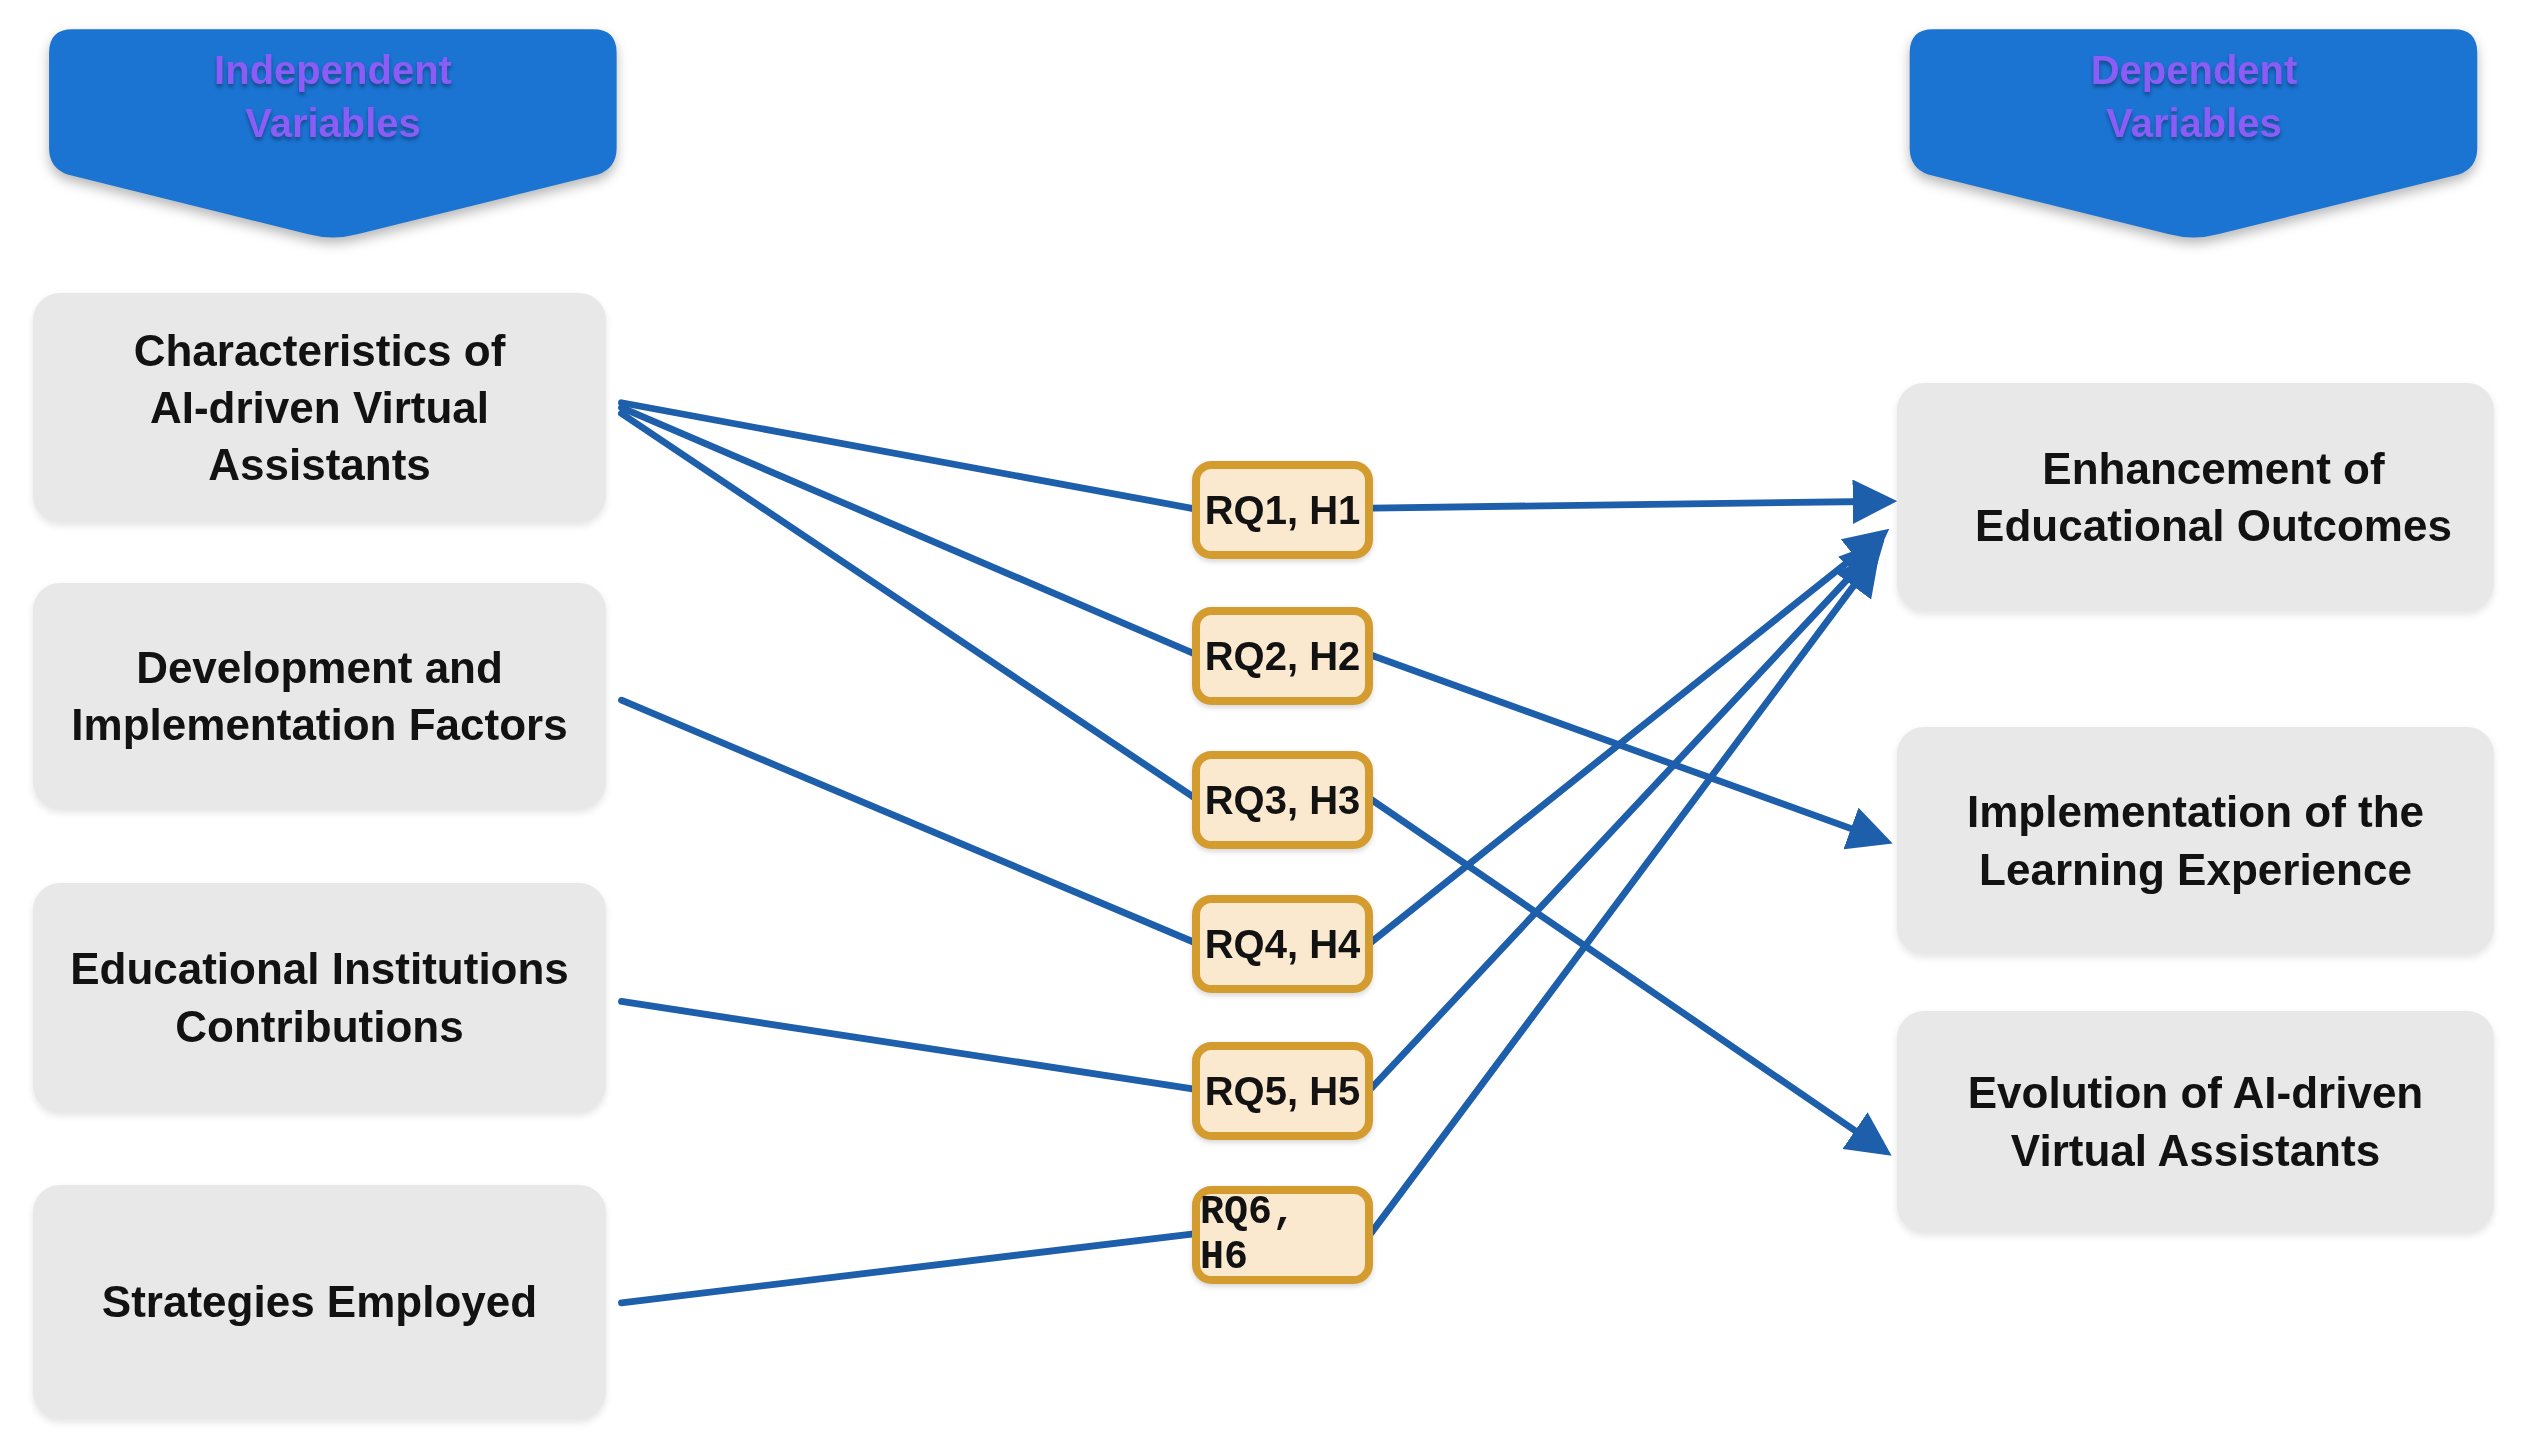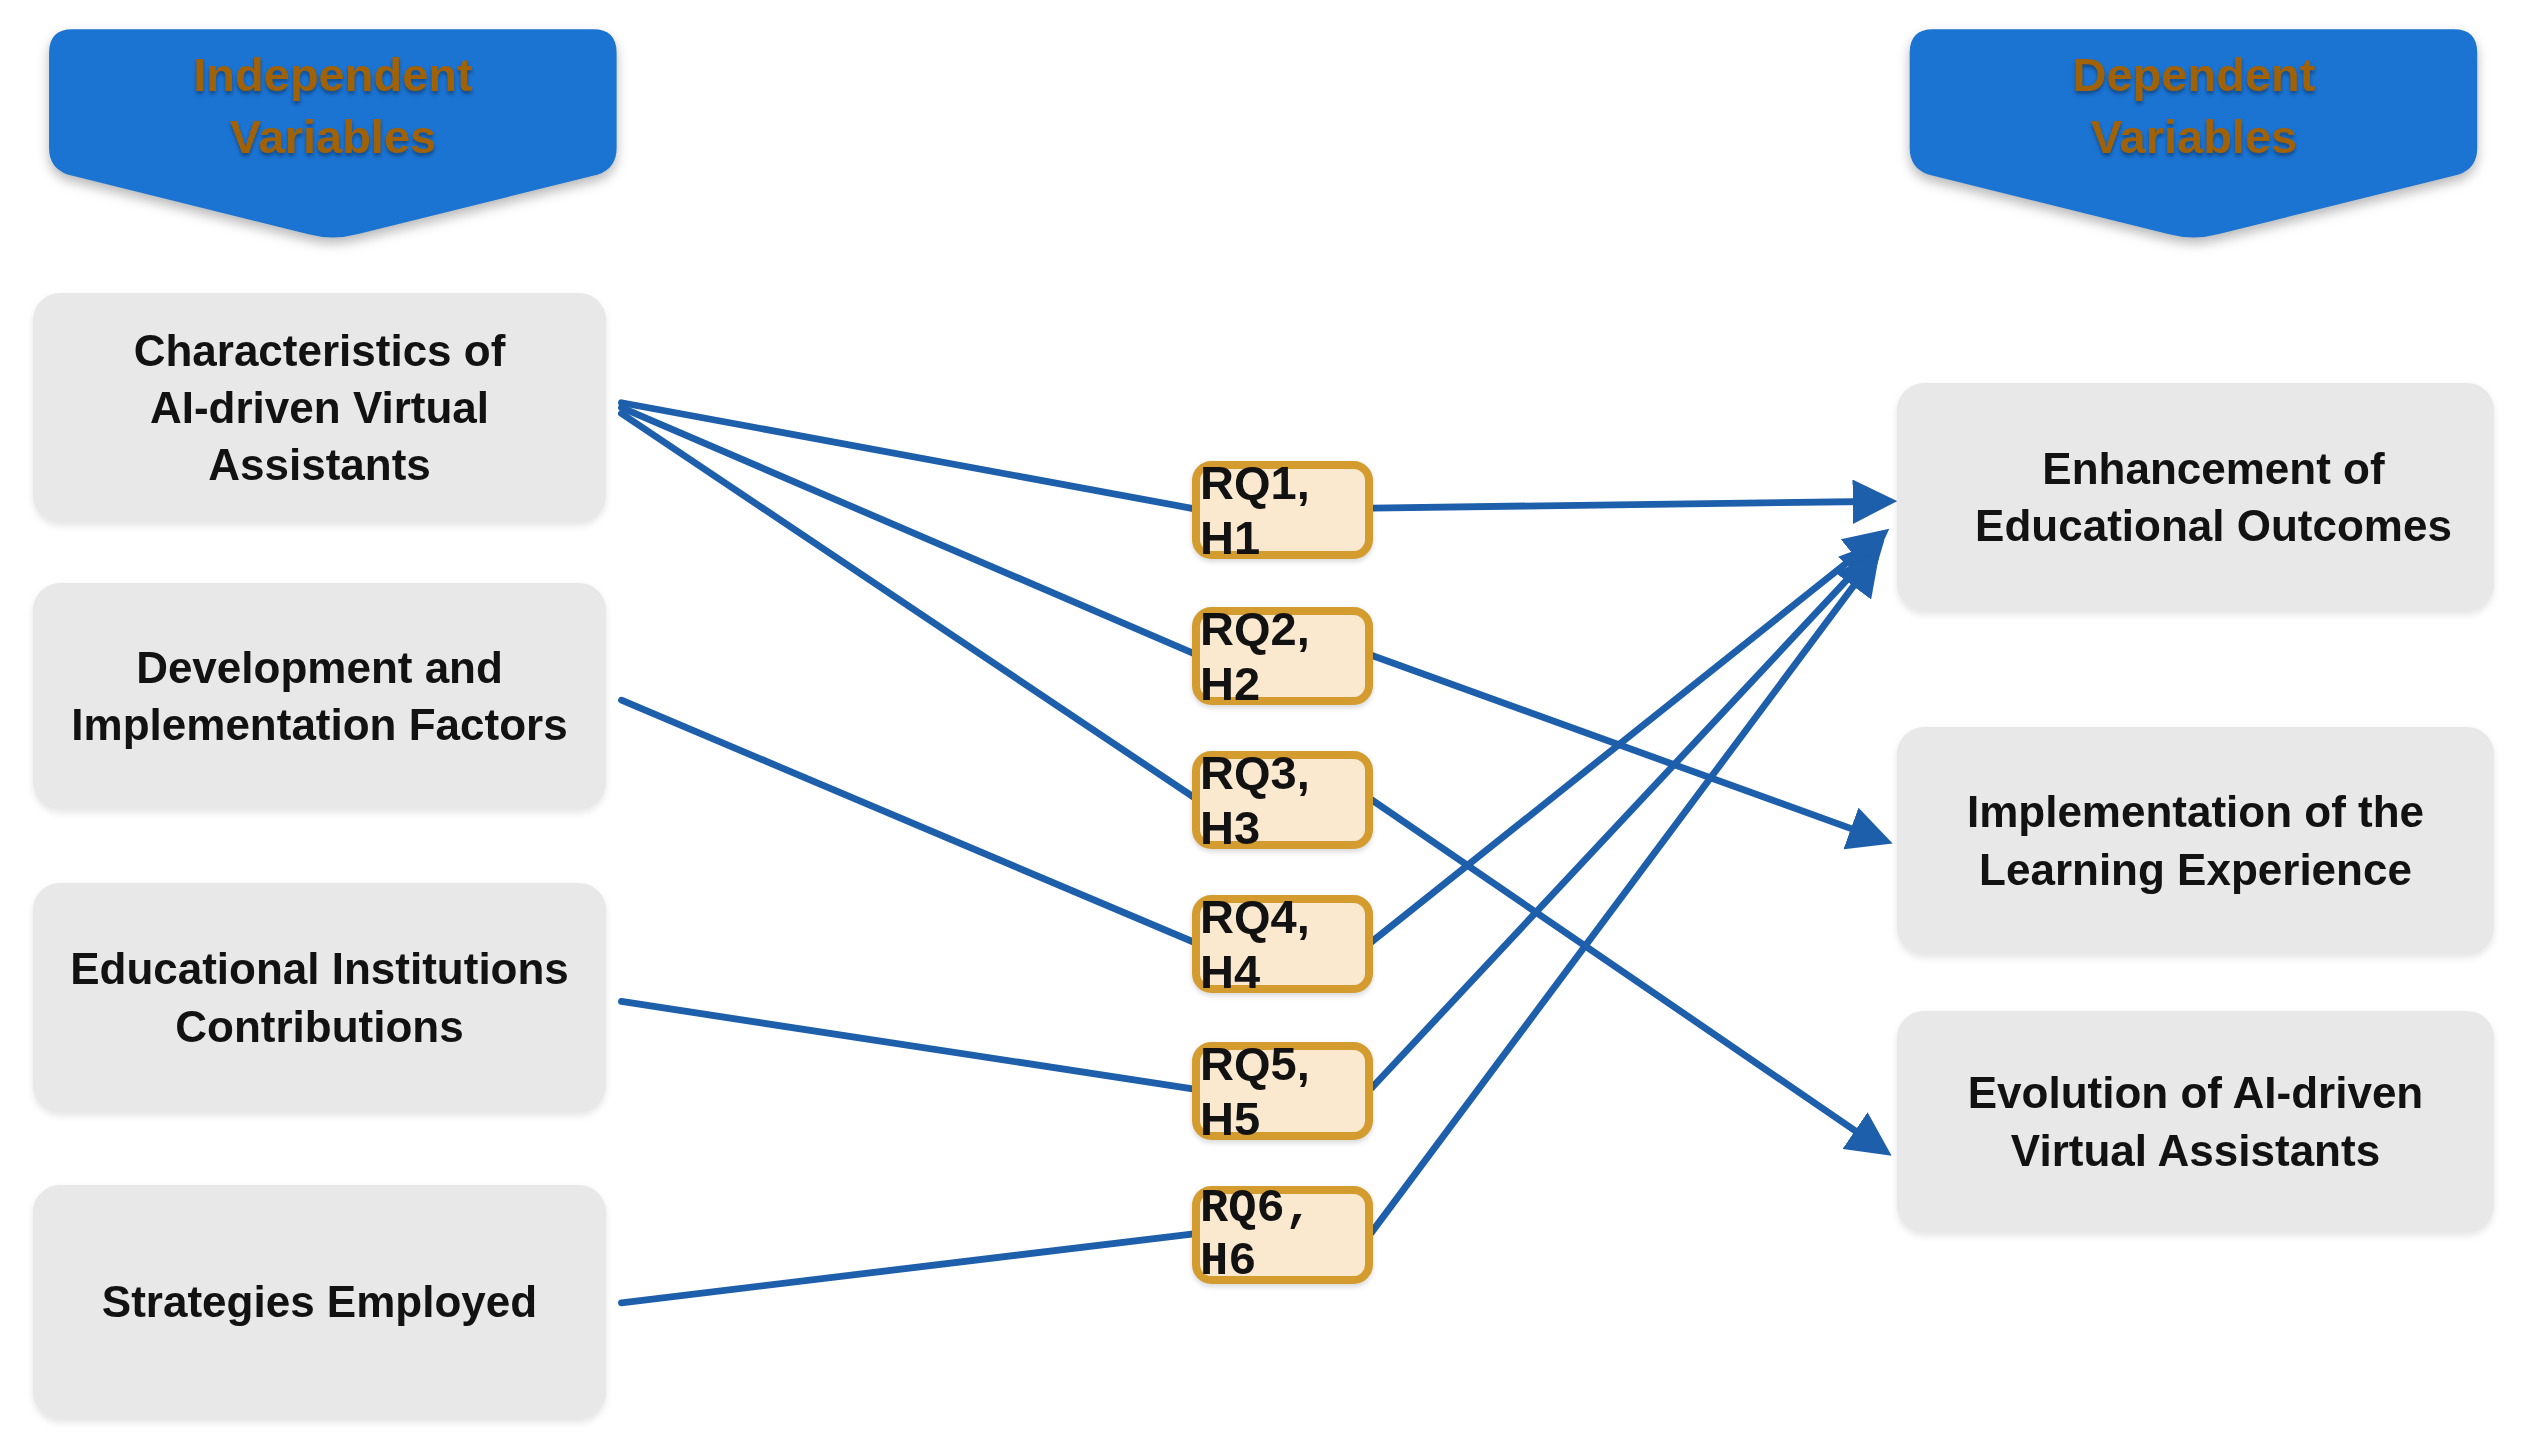--- a/index.html
+++ b/index.html
@@ -18,23 +18,23 @@
   #wires {
     position: absolute;
     left: 0; top: 0;
     width: 2538px;
     height: 1453px;
     z-index: 1;
   }
   .banner-text {
     position: absolute;
     z-index: 3;
-    color: #a16207;
+    color: #8b5cf6;
     font-weight: bold;
-    font-size: 47px;
+    font-size: 40px;
     line-height: 1.32;
     text-align: center;
     white-space: pre-line;
     text-shadow: 0 2.9px 3.9px rgba(0,0,0,0.35);
   }
   .gbox {
     position: absolute;
     z-index: 2;
     box-sizing: border-box;
     background: #E8E8E9;
@@ -60,21 +60,21 @@
     width: 181px;
     height: 98px;
     background: #FAE8CF;
     border: 8.8px solid #D49C2E;
     border-radius: 19.5px;
     display: flex;
     align-items: center;
     justify-content: center;
     color: #121212;
     font-weight: bold;
-    font-size: 47px;
+    font-size: 40px;
     box-shadow: 0 2.9px 4.9px rgba(0,0,0,0.15);
   }
 </style>
 </head>
 <body>
 
 <div id="stage">
 
   <svg id="wires" viewBox="0 0 2602 1490" xmlns="http://www.w3.org/2000/svg">
     <defs>

